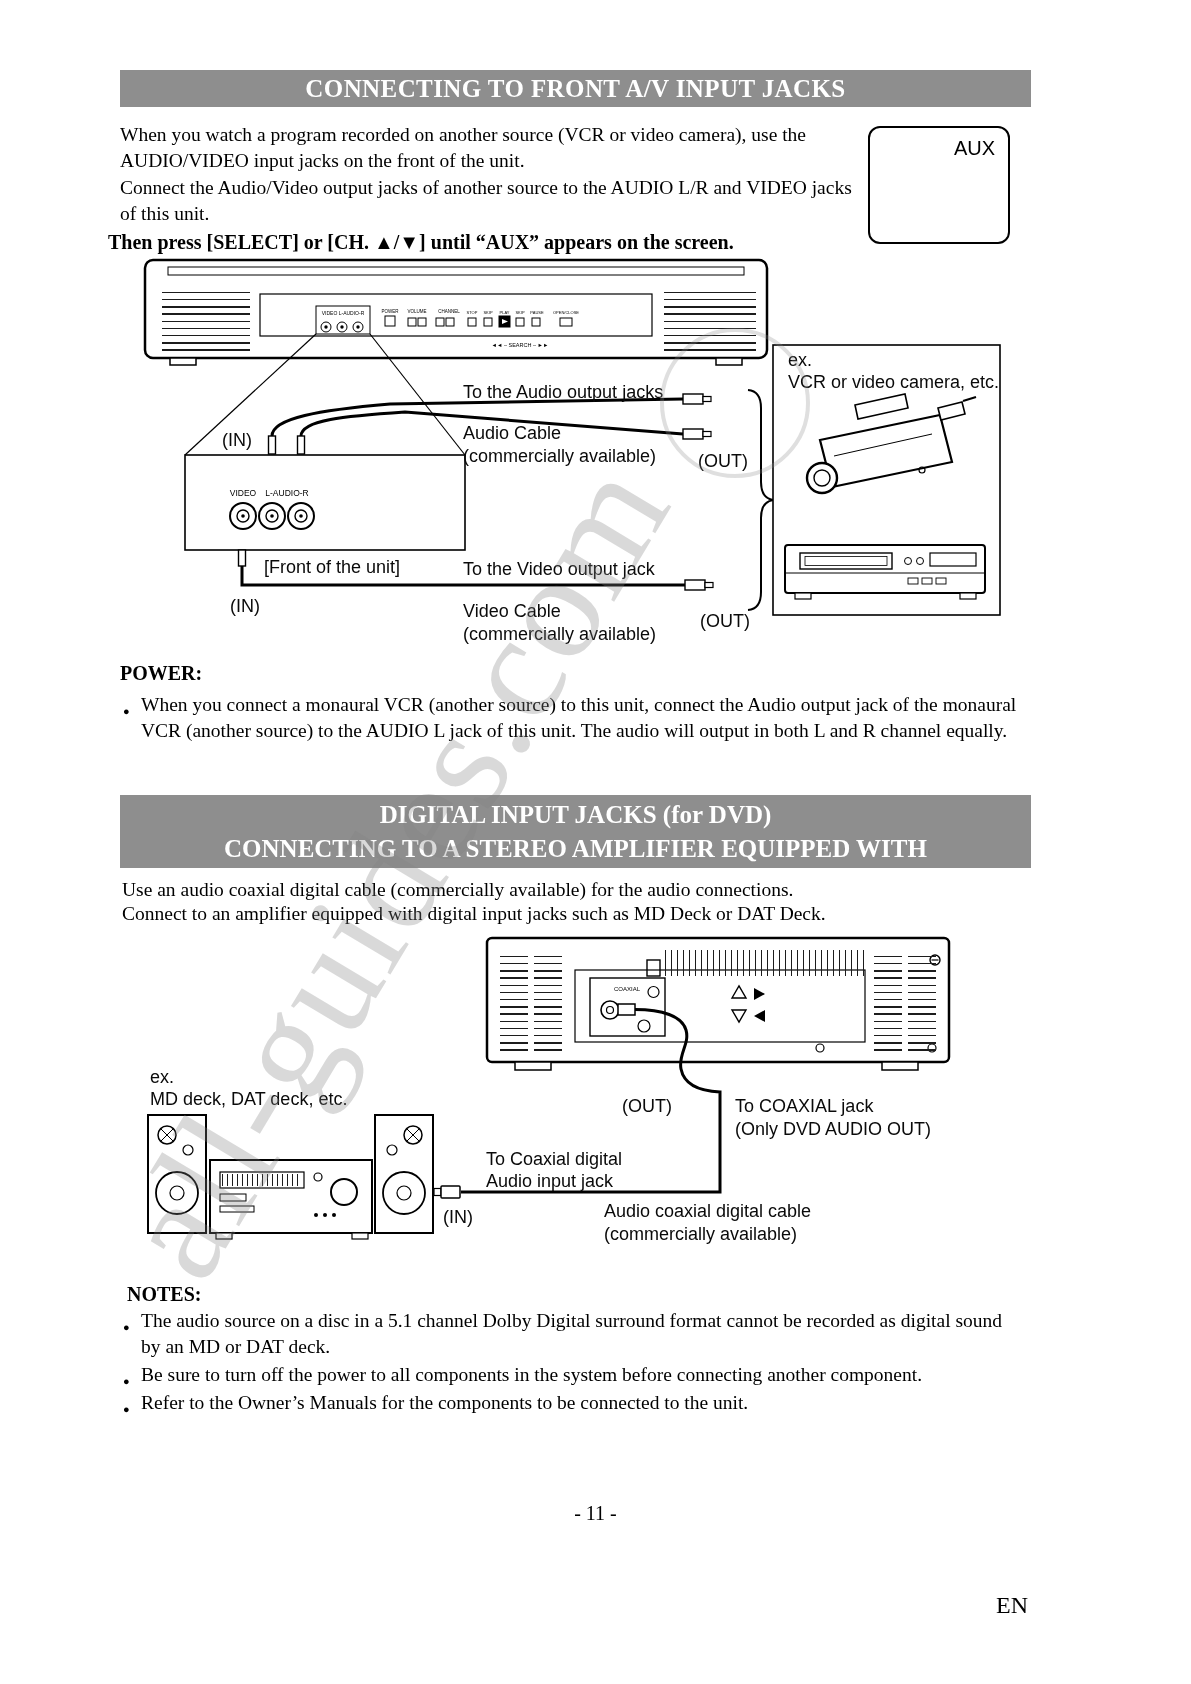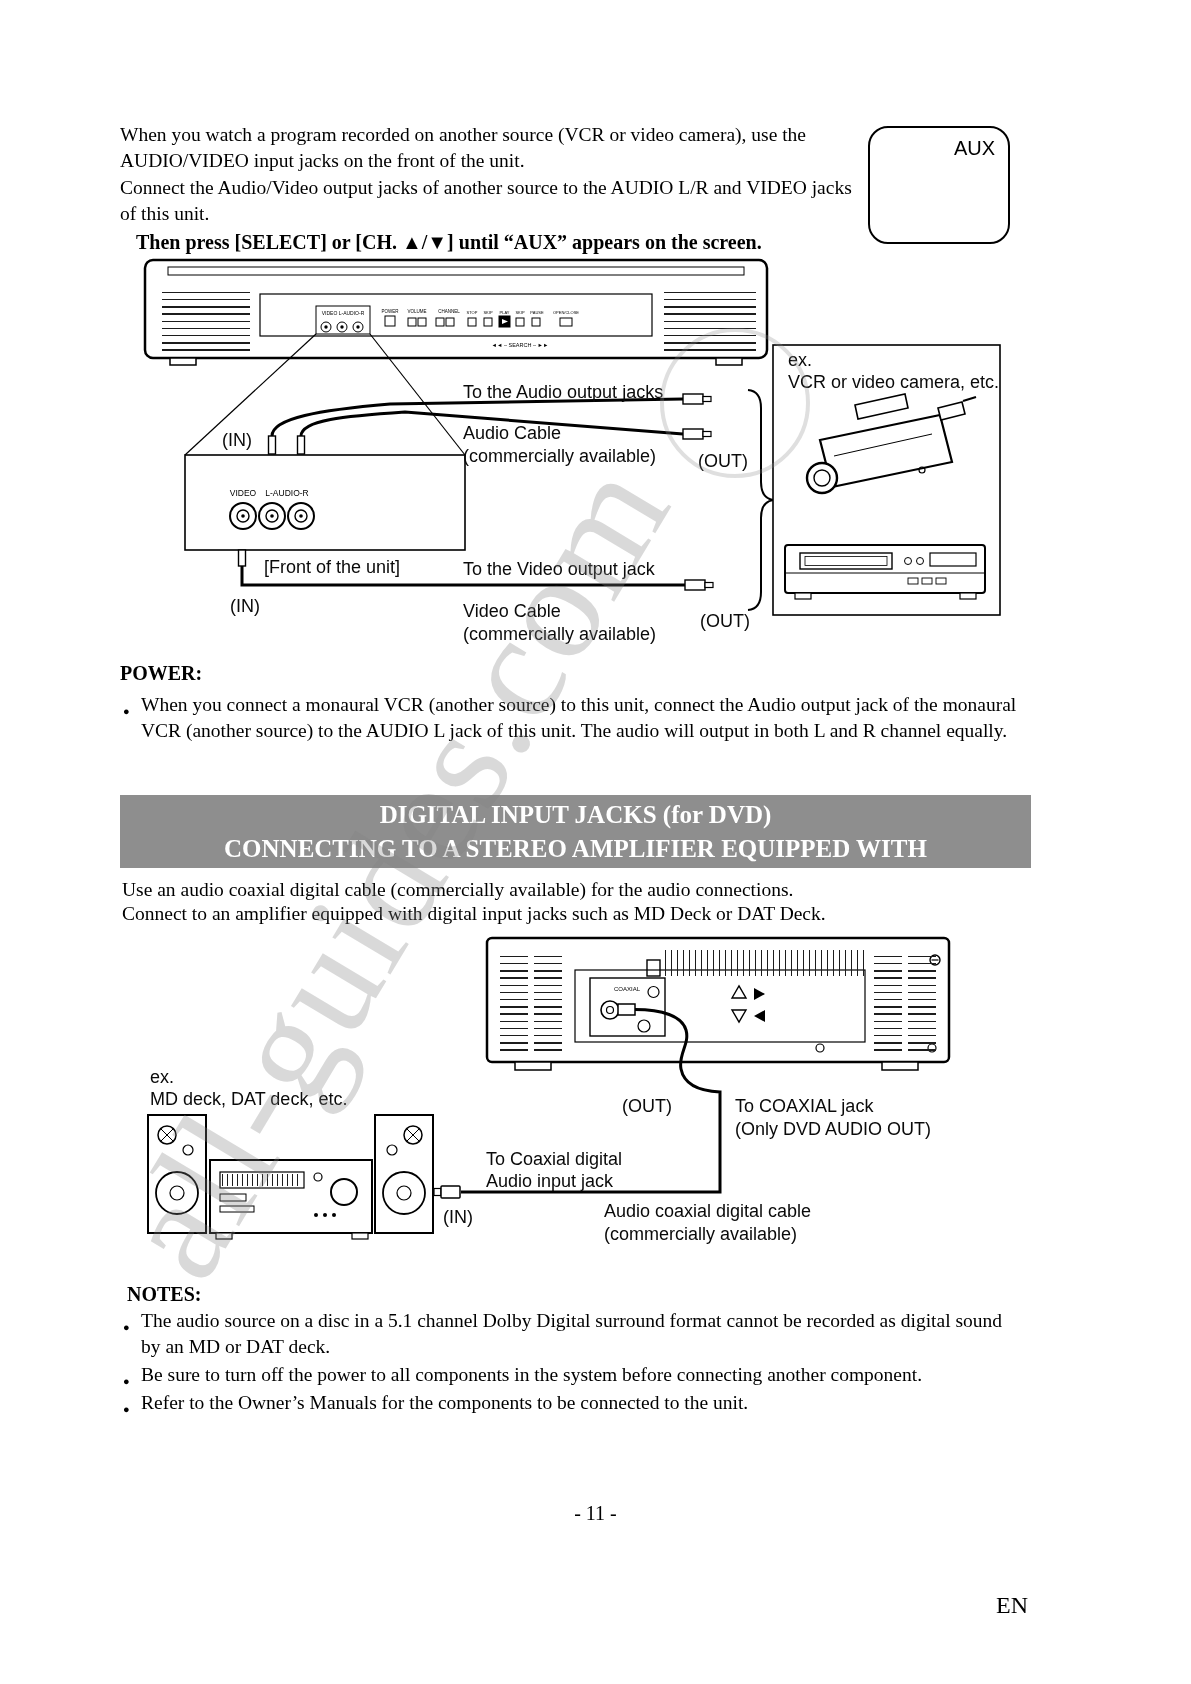--- a/index.html
+++ b/index.html
@@ -13,21 +13,21 @@
   .h2bar { top:795px; height:73px; font-size:25px; line-height:34px; padding-top:3px; }
 
   .para { position:absolute; font-size:19.5px; line-height:26px; }
   .bold { font-weight:bold; }
 
   .note-head { position:absolute; left:120px; font-size:20px; font-weight:bold; }
   .bullet { position:absolute; left:120px; width:902px; font-size:19.5px; line-height:26px; padding-left:21px; }
   .bullet::before { content:"●"; position:absolute; left:3px; top:6px; font-size:11px; }
 
   .aux-box { position:absolute; left:868px; top:126px; width:142px; height:118px;
-             border:2px solid #000; border-radius:20px; }
+             border:2px solid #000; border-radius:12px; }
   .aux-box .aux-txt { position:absolute; right:13px; top:9px;
              font-family:"Liberation Sans", sans-serif; font-size:20px; }
 
   .diag { position:absolute; }
   .diag1 { left:120px; top:250px; width:910px; height:405px; }
   .diag2 { left:120px; top:930px; width:910px; height:330px; }
 
   .lbl { position:absolute; font-family:"Liberation Sans", sans-serif; font-size:18px;
          line-height:22px; white-space:nowrap; color:#0a0a0a; }
 
@@ -48,24 +48,27 @@
              z-index:40; pointer-events:none; }
   .wm-circle { position:absolute; left:660px; top:328px; width:150px; height:150px;
                border:4px solid rgba(140,140,140,0.28); border-radius:50%;
                z-index:40; pointer-events:none; }
 </style>
 </head>
 <body>
 
 <div class="page">
 
+  <div class="header-bar h1bar">
+    <span>CONNECTING TO FRONT A/V INPUT JACKS</span>
+  </div>
 
   <p class="para" style="left:120px; top:122px; width:738px;">When you watch a program recorded on another source (VCR or video camera), use the AUDIO/VIDEO input jacks on the front of the unit.</p>
   <p class="para" style="left:120px; top:175px; width:738px;">Connect the Audio/Video output jacks of another source to the AUDIO L/R and VIDEO jacks of this unit.</p>
-  <p class="para bold" style="left:136px; top:229px; width:738px; font-size:20px;">Then press [SELECT] or [CH. ▲/▼] until “AUX” appears on the screen.</p>
+  <p class="para bold" style="left:108px; top:229px; width:738px; font-size:20px;">Then press [SELECT] or [CH. ▲/▼] until “AUX” appears on the screen.</p>
 
   <div class="aux-box">
     <span class="aux-txt">AUX</span>
   </div>
 
   <div class="diag diag1">
     <svg width="910" height="405" viewBox="0 0 910 405">
       <g fill="none" stroke="#000">
 
         <rect x="25" y="10" width="622" height="98" rx="8" stroke-width="2.5" fill="#fff"></rect>

